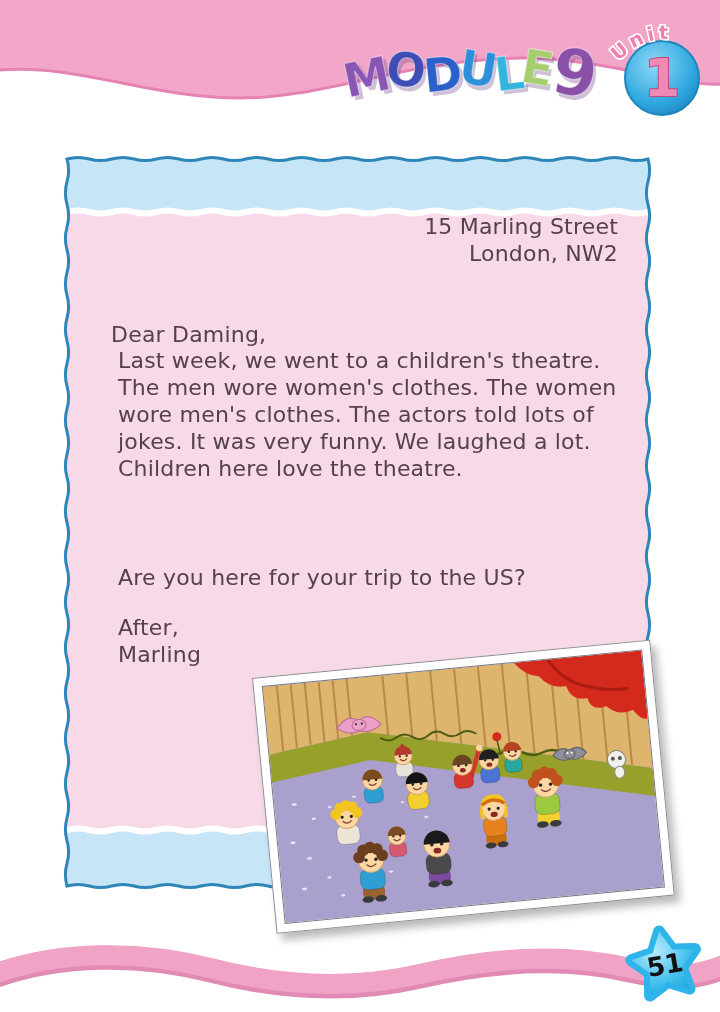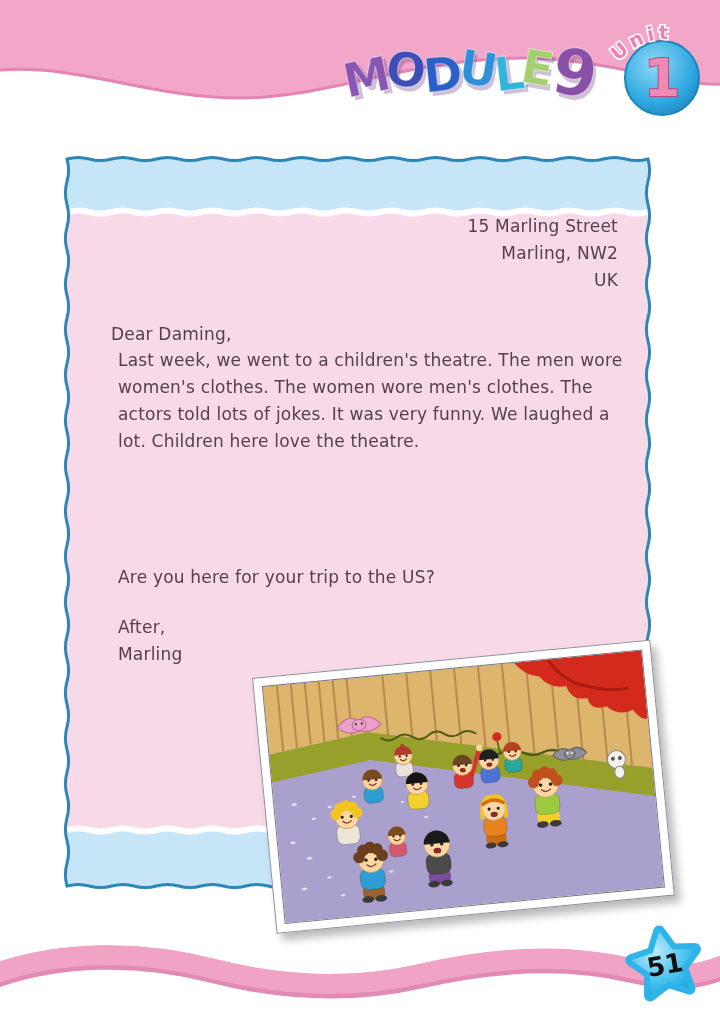--- a/index.html
+++ b/index.html
@@ -22,21 +22,21 @@
   .blb.l3{transform:rotate(9deg) translateY(-2px);}
   .blb.l4{transform:rotate(-7deg) translateY(3px);}
   .blb.l5{transform:rotate(10deg) translateY(-3px);}
   .blb.num{font-size:64px;transform:rotate(9deg) translateY(8px);margin-left:4px;}
 
   .unit-badge{position:absolute;left:596px;top:6px;width:126px;height:116px;z-index:4;}
 
   
   .letter{position:absolute;left:63px;top:155px;width:589px;height:735px;z-index:2;}
   .letter-border{position:absolute;left:0;top:0;width:589px;height:735px;}
-  .letter .txt{position:absolute;color:#54404e;font-size:17px;line-height:27px;
+  .letter .txt{position:absolute;color:#54404e;font-size:22px;line-height:27px;
                letter-spacing:.2px;}
   .address{right:34px;top:58px;text-align:right;line-height:28px;font-size:17.5px;}
   .salutation{left:48px;top:166px;}
   .para1{left:55px;top:192px;width:515px;}
   .para2{left:55px;top:336px;width:515px;}
   .para3{left:55px;top:409px;width:515px;}
   .closing{left:55px;top:459px;}
 
   
   .photo{position:absolute;left:252px;top:678px;width:380px;height:237px;z-index:5;
@@ -92,22 +92,21 @@
         <rect x="0" y="0" width="589" height="57" fill="#c6e5f7"></rect>
         <rect x="0" y="674" width="589" height="61" fill="#c6e5f7"></rect>
         <path id="sepTop" d="M4,57 Q15.2,54.0 26.3,57.0 Q37.5,60.0 48.7,57.0 Q59.9,54.0 71.0,57.0 Q82.2,60.0 93.4,57.0 Q104.6,54.0 115.7,57.0 Q126.9,60.0 138.1,57.0 Q149.3,54.0 160.4,57.0 Q171.6,60.0 182.8,57.0 Q193.9,54.0 205.1,57.0 Q216.3,60.0 227.5,57.0 Q238.6,54.0 249.8,57.0 Q261.0,60.0 272.2,57.0 Q283.3,54.0 294.5,57.0 Q305.7,60.0 316.8,57.0 Q328.0,54.0 339.2,57.0 Q350.4,60.0 361.5,57.0 Q372.7,54.0 383.9,57.0 Q395.1,60.0 406.2,57.0 Q417.4,54.0 428.6,57.0 Q439.8,60.0 450.9,57.0 Q462.1,54.0 473.3,57.0 Q484.4,60.0 495.6,57.0 Q506.8,54.0 518.0,57.0 Q529.1,60.0 540.3,57.0 Q551.5,54.0 562.7,57.0 Q573.8,60.0 585.0,57.0 " fill="none" stroke="#ffffff" stroke-width="6"></path>
         <path id="sepBottom" d="M4,675 Q15.2,672.0 26.3,675.0 Q37.5,678.0 48.7,675.0 Q59.9,672.0 71.0,675.0 Q82.2,678.0 93.4,675.0 Q104.6,672.0 115.7,675.0 Q126.9,678.0 138.1,675.0 Q149.3,672.0 160.4,675.0 Q171.6,678.0 182.8,675.0 Q193.9,672.0 205.1,675.0 Q216.3,678.0 227.5,675.0 Q238.6,672.0 249.8,675.0 Q261.0,678.0 272.2,675.0 Q283.3,672.0 294.5,675.0 Q305.7,678.0 316.8,675.0 Q328.0,672.0 339.2,675.0 Q350.4,678.0 361.5,675.0 Q372.7,672.0 383.9,675.0 Q395.1,678.0 406.2,675.0 Q417.4,672.0 428.6,675.0 Q439.8,678.0 450.9,675.0 Q462.1,672.0 473.3,675.0 Q484.4,678.0 495.6,675.0 Q506.8,672.0 518.0,675.0 Q529.1,678.0 540.3,675.0 Q551.5,672.0 562.7,675.0 Q573.8,678.0 585.0,675.0 " fill="none" stroke="#ffffff" stroke-width="6"></path>
       </g>
       <path id="border-d" d="M4,4 Q15.2,0.8 26.3,4.0 Q37.5,7.2 48.7,4.0 Q59.9,0.8 71.0,4.0 Q82.2,7.2 93.4,4.0 Q104.6,0.8 115.7,4.0 Q126.9,7.2 138.1,4.0 Q149.3,0.8 160.4,4.0 Q171.6,7.2 182.8,4.0 Q193.9,0.8 205.1,4.0 Q216.3,7.2 227.5,4.0 Q238.6,0.8 249.8,4.0 Q261.0,7.2 272.2,4.0 Q283.3,0.8 294.5,4.0 Q305.7,7.2 316.8,4.0 Q328.0,0.8 339.2,4.0 Q350.4,7.2 361.5,4.0 Q372.7,0.8 383.9,4.0 Q395.1,7.2 406.2,4.0 Q417.4,0.8 428.6,4.0 Q439.8,7.2 450.9,4.0 Q462.1,0.8 473.3,4.0 Q484.4,7.2 495.6,4.0 Q506.8,0.8 518.0,4.0 Q529.1,7.2 540.3,4.0 Q551.5,0.8 562.7,4.0 Q573.8,7.2 585.0,4.0 Q588.2,15.4 585.0,26.7 Q581.8,38.1 585.0,49.4 Q588.2,60.8 585.0,72.2 Q581.8,83.5 585.0,94.9 Q588.2,106.2 585.0,117.6 Q581.8,129.0 585.0,140.3 Q588.2,151.7 585.0,163.0 Q581.8,174.4 585.0,185.8 Q588.2,197.1 585.0,208.5 Q581.8,219.8 585.0,231.2 Q588.2,242.5 585.0,253.9 Q581.8,265.3 585.0,276.6 Q588.2,288.0 585.0,299.3 Q581.8,310.7 585.0,322.1 Q588.2,333.4 585.0,344.8 Q581.8,356.1 585.0,367.5 Q588.2,378.9 585.0,390.2 Q581.8,401.6 585.0,412.9 Q588.2,424.3 585.0,435.7 Q581.8,447.0 585.0,458.4 Q588.2,469.7 585.0,481.1 Q581.8,492.5 585.0,503.8 Q588.2,515.2 585.0,526.5 Q581.8,537.9 585.0,549.3 Q588.2,560.6 585.0,572.0 Q581.8,583.3 585.0,594.7 Q588.2,606.0 585.0,617.4 Q581.8,628.8 585.0,640.1 Q588.2,651.5 585.0,662.8 Q581.8,674.2 585.0,685.6 Q588.2,696.9 585.0,708.3 Q581.8,719.6 585.0,731.0 Q573.8,734.2 562.7,731.0 Q551.5,727.8 540.3,731.0 Q529.1,734.2 518.0,731.0 Q506.8,727.8 495.6,731.0 Q484.4,734.2 473.3,731.0 Q462.1,727.8 450.9,731.0 Q439.8,734.2 428.6,731.0 Q417.4,727.8 406.2,731.0 Q395.1,734.2 383.9,731.0 Q372.7,727.8 361.5,731.0 Q350.4,734.2 339.2,731.0 Q328.0,727.8 316.8,731.0 Q305.7,734.2 294.5,731.0 Q283.3,727.8 272.2,731.0 Q261.0,734.2 249.8,731.0 Q238.6,727.8 227.5,731.0 Q216.3,734.2 205.1,731.0 Q193.9,727.8 182.8,731.0 Q171.6,734.2 160.4,731.0 Q149.3,727.8 138.1,731.0 Q126.9,734.2 115.7,731.0 Q104.6,727.8 93.4,731.0 Q82.2,734.2 71.0,731.0 Q59.9,727.8 48.7,731.0 Q37.5,734.2 26.3,731.0 Q15.2,727.8 4.0,731.0 Q0.8,719.6 4.0,708.3 Q7.2,696.9 4.0,685.6 Q0.8,674.2 4.0,662.8 Q7.2,651.5 4.0,640.1 Q0.8,628.8 4.0,617.4 Q7.2,606.0 4.0,594.7 Q0.8,583.3 4.0,572.0 Q7.2,560.6 4.0,549.3 Q0.8,537.9 4.0,526.5 Q7.2,515.2 4.0,503.8 Q0.8,492.5 4.0,481.1 Q7.2,469.7 4.0,458.4 Q0.8,447.0 4.0,435.7 Q7.2,424.3 4.0,412.9 Q0.8,401.6 4.0,390.2 Q7.2,378.9 4.0,367.5 Q0.8,356.1 4.0,344.8 Q7.2,333.4 4.0,322.1 Q0.8,310.7 4.0,299.3 Q7.2,288.0 4.0,276.6 Q0.8,265.3 4.0,253.9 Q7.2,242.5 4.0,231.2 Q0.8,219.8 4.0,208.5 Q7.2,197.1 4.0,185.8 Q0.8,174.4 4.0,163.0 Q7.2,151.7 4.0,140.3 Q0.8,129.0 4.0,117.6 Q7.2,106.2 4.0,94.9 Q0.8,83.5 4.0,72.2 Q7.2,60.8 4.0,49.4 Q0.8,38.1 4.0,26.7 Q7.2,15.4 4.0,4.0 Z" fill="none" stroke="#2e86b8" stroke-width="3"></path>
     </svg>
 
     <div class="txt address">
       <div>15 Marling Street</div>
-      <div>Marling, NW2</div>
-      <div>UK</div>
+      <div>London, NW2</div>
     </div>
     <div class="txt salutation">Dear Daming,</div>
     <div class="txt para1">Last week, we went to a children's theatre. The men wore women's clothes. The women wore men's clothes. The actors told lots of jokes. It was very funny. We laughed a lot. Children here love the theatre.</div>
     <div class="txt para3">Are you here for your trip to the US?</div>
     <div class="txt closing">
       <div>After,</div>
       <div>Marling</div>
     </div>
   </div>
 

